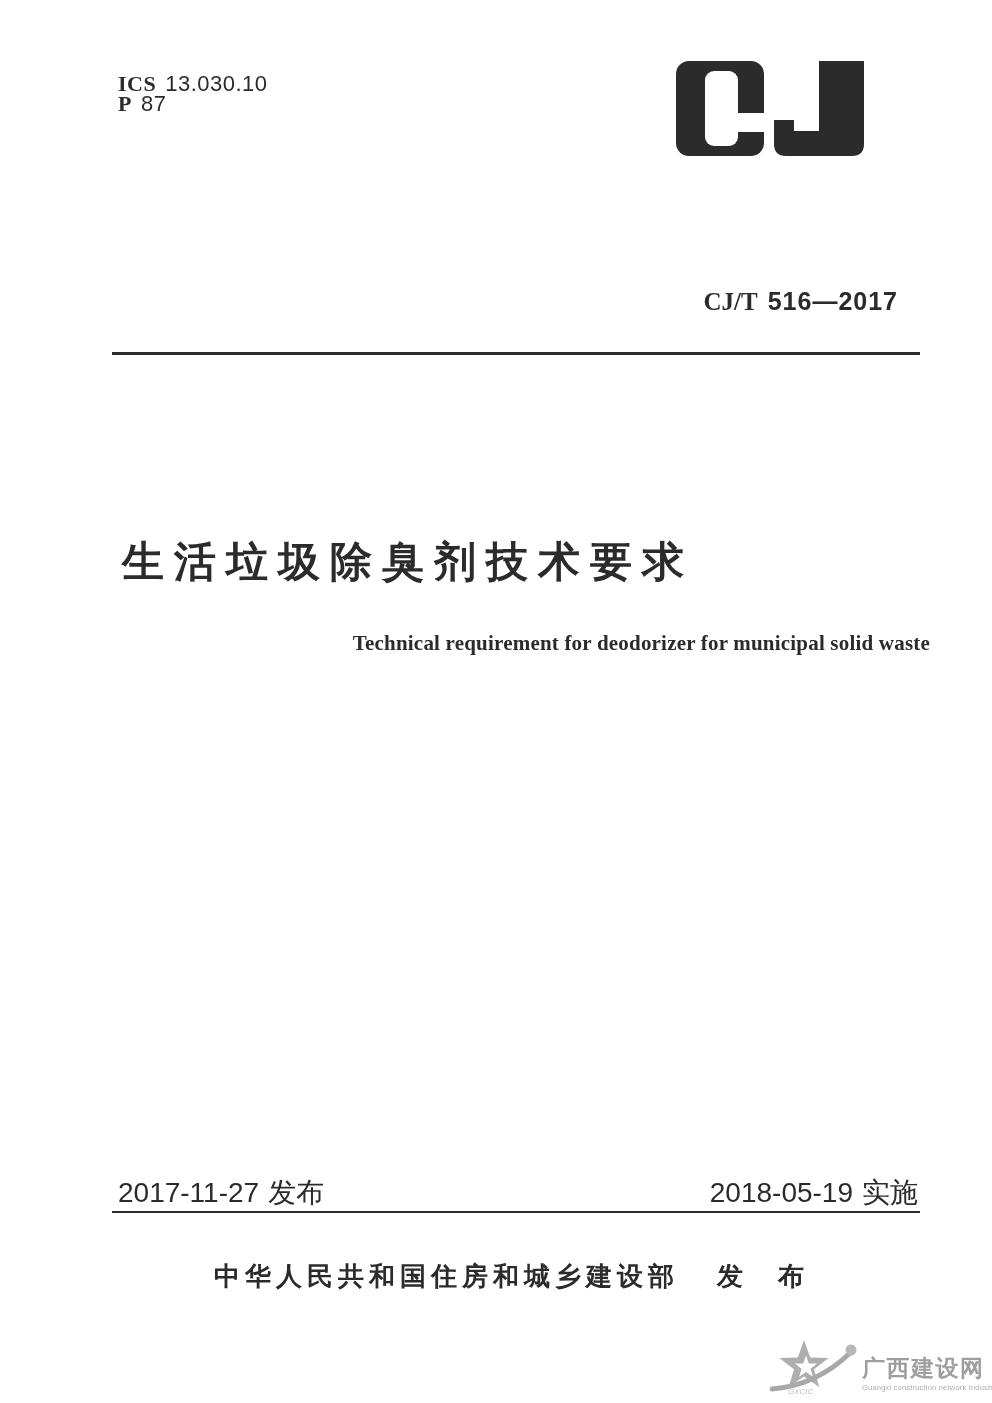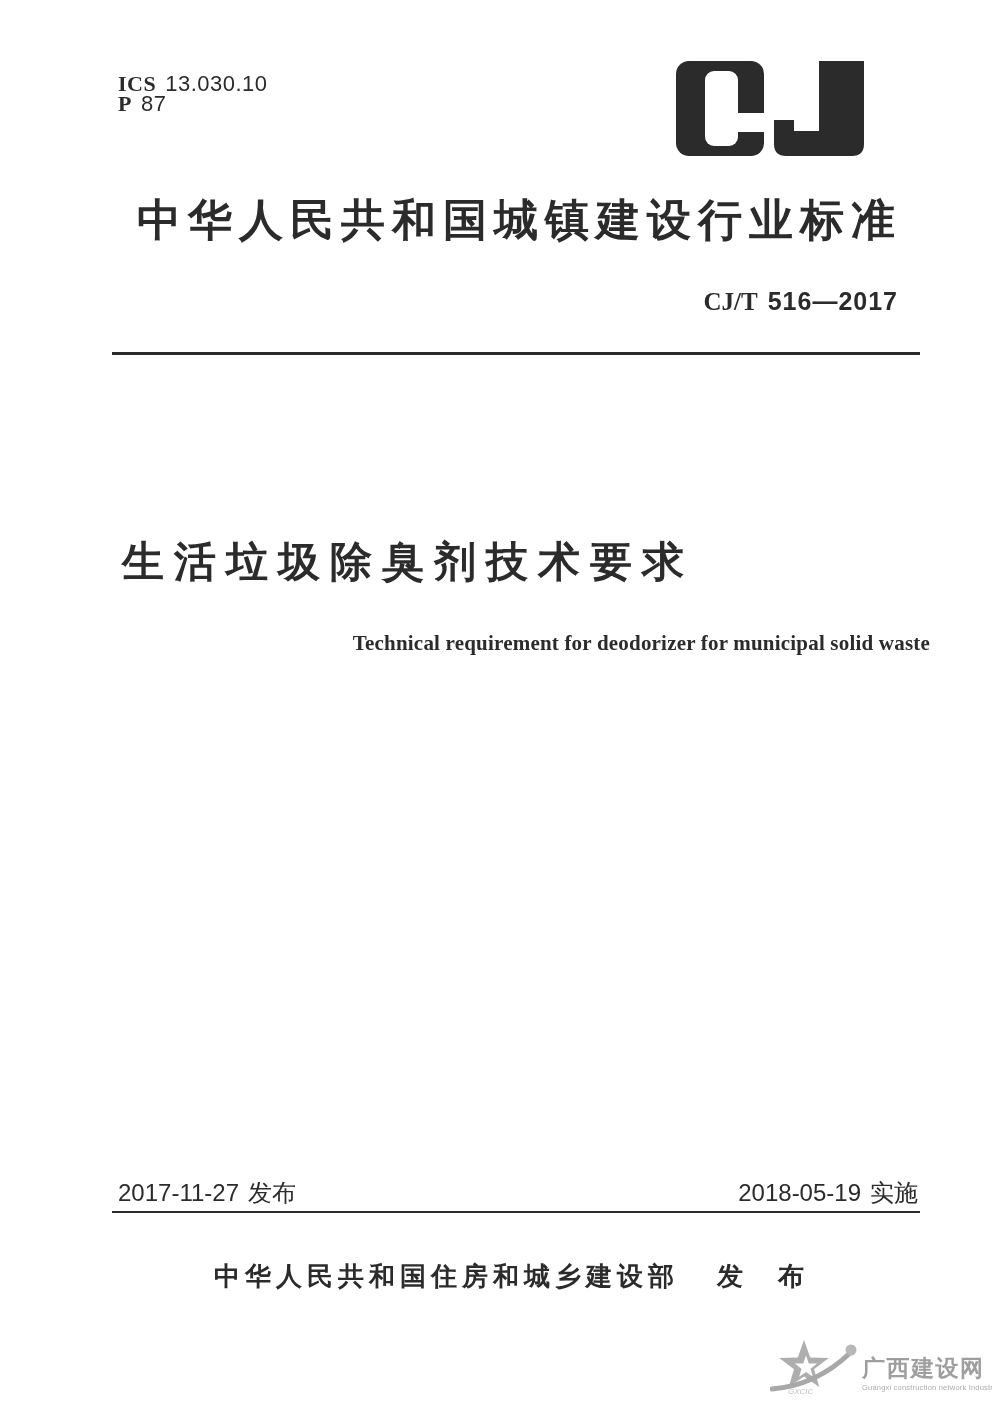--- a/index.html
+++ b/index.html
@@ -35,21 +35,21 @@
     font-size:42px; font-weight:bold;
     letter-spacing:10px; padding-left:10px; white-space:nowrap; line-height:50px;
   }
   .title-en {
     position:absolute; left:122px; width:808px; top:629px;
     text-align:right; font-family:Liberation Serif, serif;
     font-weight:bold; font-size:21px; line-height:28px; letter-spacing:.2px;
   }
 
   
-  .dates { position:absolute; left:118px; right:74px; top:1180px; display:flex; justify-content:space-between; font-size:24px; line-height:26px; }
+  .dates { position:absolute; left:118px; right:74px; top:1180px; display:flex; justify-content:space-between; font-size:28px; line-height:26px; }
   .dates .grp { white-space:nowrap; }
   .dates .cjk { margin-left:9px; }
 
   .rule-bottom { position:absolute; left:112px; top:1211px; width:808px; height:2px; background:#2b2b2b; }
 
   .publisher-line {
     position:absolute; left:112px; width:808px; top:1259px;
     text-align:center; font-size:26px; line-height:34px;
     letter-spacing:5px; white-space:nowrap;font-weight:bold;
   }
@@ -75,21 +75,20 @@
     <svg width="188" height="96" viewBox="0 0 188 96" aria-hidden="true">
 
       <rect x="0" y="0" width="88" height="95" rx="13" fill="#2b2b2b"></rect>
       <rect x="29" y="10" width="33" height="75" rx="9" fill="#ffffff"></rect>
       <rect x="58" y="52" width="30" height="19" fill="#ffffff"></rect>
 
       <path d="M143,0 H188 V83 Q188,95 176,95 H110 Q98,95 98,83 V59 H118 V70 H143 Z" fill="#2b2b2b"></path>
     </svg>
   </div>
 
-  <div class="heading">中华人民共和国城镇建设行业标准</div>
 
   <div class="std-no">
     <span class="prefix">CJ/T</span><span class="num">516—2017</span>
   </div>
 
   <div class="rule-top"></div>
 
   <div class="title-cn">生活垃圾除臭剂技术要求</div>
   <div class="title-en">Technical requirement for deodorizer for municipal solid waste</div>
 

